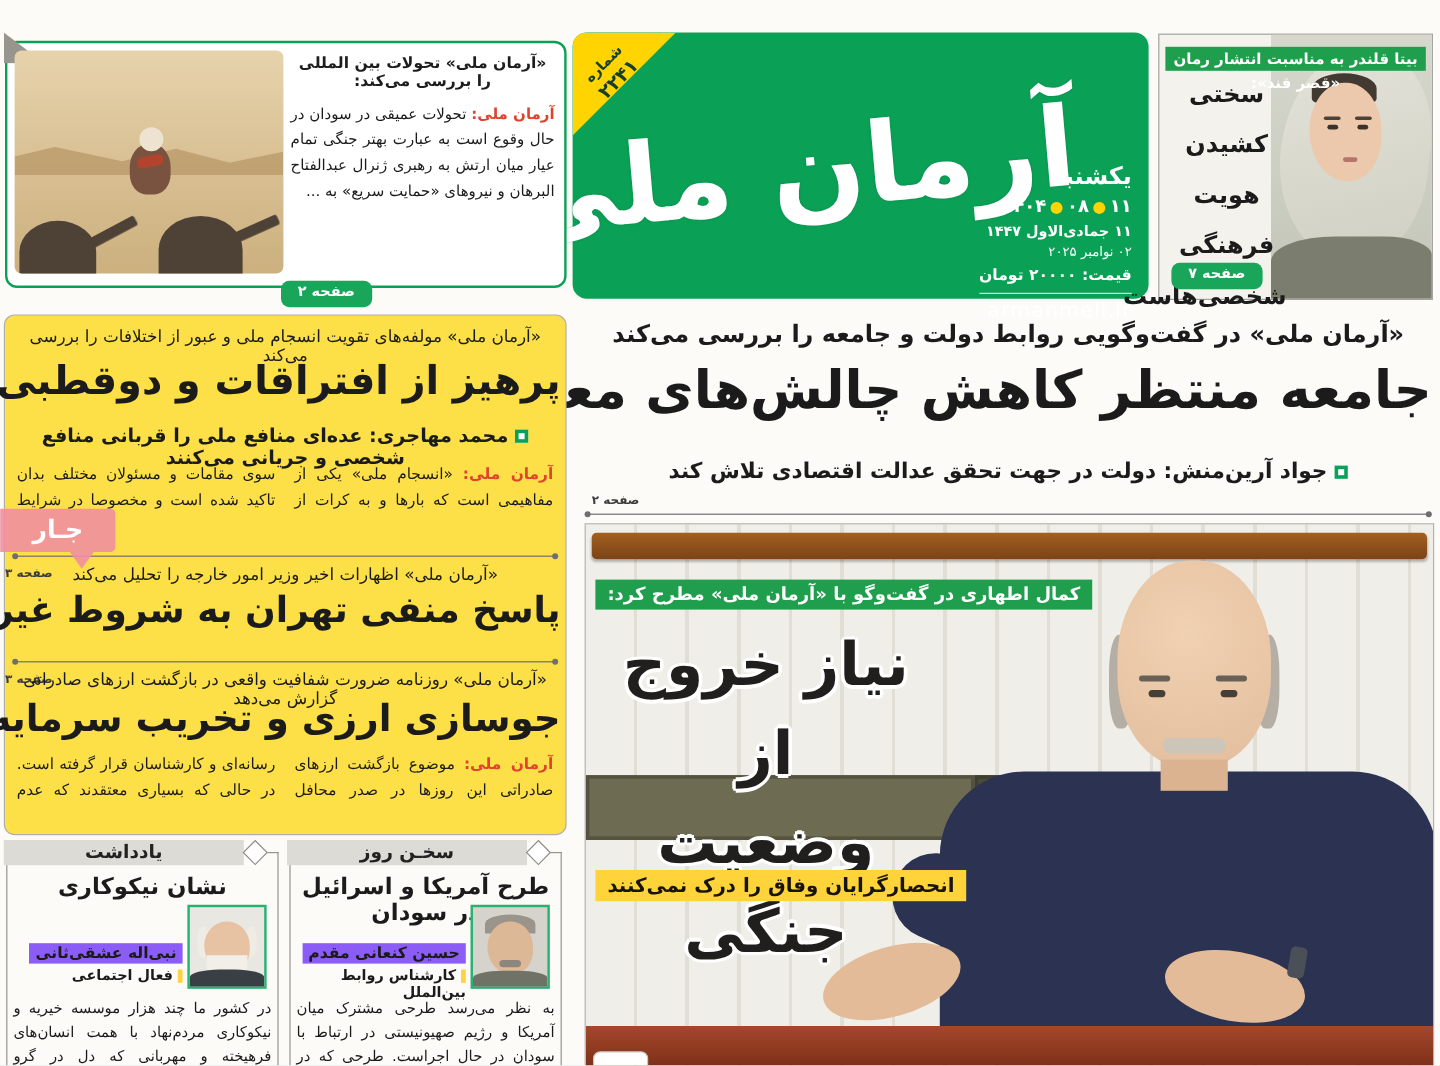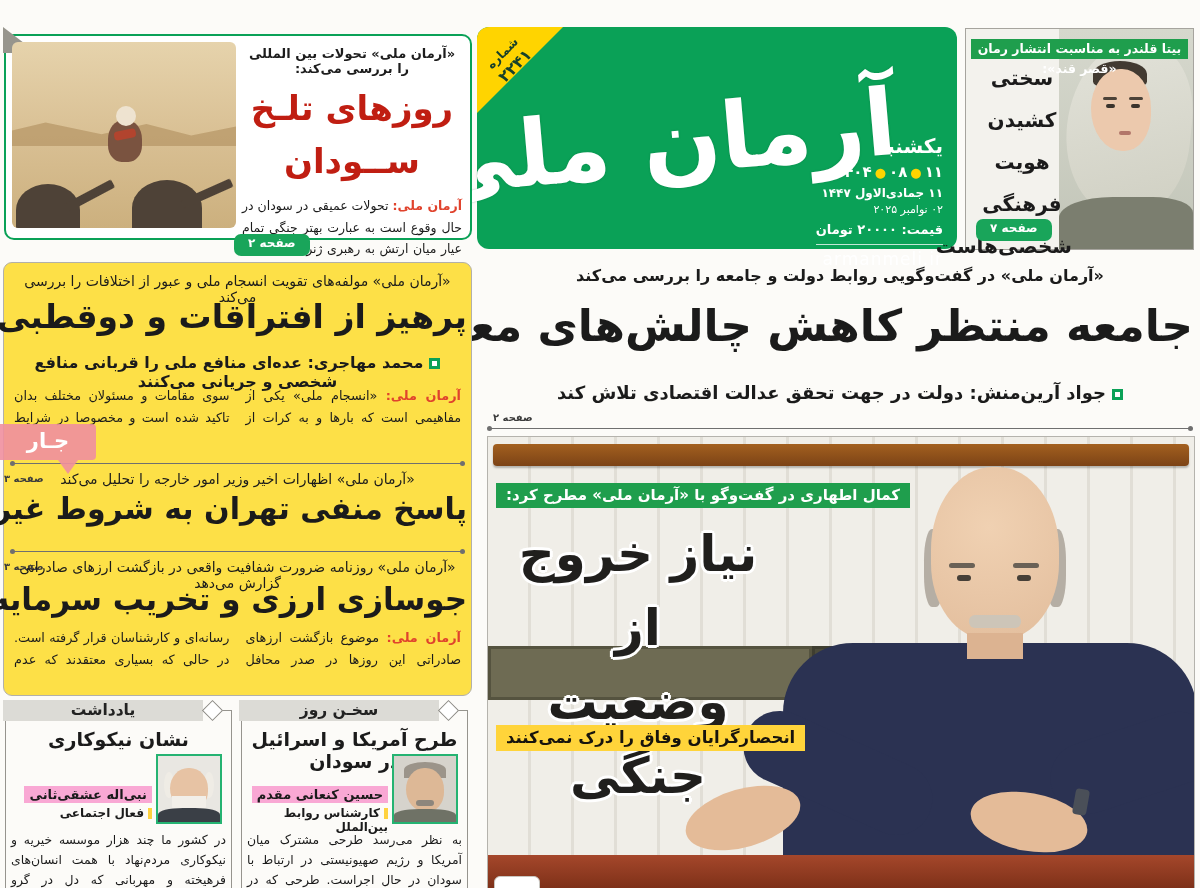--- a/index.html
+++ b/index.html
@@ -76,21 +76,21 @@
   .cult-eye{position:absolute;width:9px;height:4px;background:#3a332c;border-radius:2px;top:35px;}
   .cult-lip{position:absolute;width:12px;height:4px;background:#b2766a;border-radius:2px;top:62px;right:20px;}
   .cult-body{right:0;bottom:0;width:134px;height:52px;background:#7b7e6f;border-radius:40% 30% 0 0;}
   .cult-kicker{left:5px;right:5px;top:10px;height:20px;background:#1f9e4d;color:#fff;
         font-size:12.5px;font-weight:bold;text-align:center;line-height:20px;}
   .cult-title{left:6px;top:28px;width:100px;font-size:20px;font-weight:bold;text-align:center;line-height:2.1;}
   .cult-tab{left:10px;bottom:8px;}
 
   
   .mainstory{left:487px;top:258px;width:706px;height:178px;}
-  .ms-kicker{top:8px;left:0;right:0;font-size:16px;font-weight:bold;text-align:center;}
+  .ms-kicker{top:8px;left:0;right:0;font-size:20px;font-weight:bold;text-align:center;}
   .ms-head{top:42px;left:0;right:0;font-size:44px;font-weight:bold;text-align:center;letter-spacing:-1px;}
   .ms-sub{top:124px;left:0;right:0;font-size:18px;font-weight:bold;text-align:center;}
   .ms-divider{top:170px;left:2px;right:2px;}
   .ms-page{top:154px;right:auto;left:6px;}
 
   
   .leftcol{left:3px;top:262px;width:467px;height:432px;border:1px solid #b2b0aa;border-radius:9px;background:#fde047;}
   .lc-kicker{left:6px;right:6px;text-align:center;font-size:14px;}
   .lc-head{left:4px;right:4px;text-align:center;font-weight:bold;}
   .lc-sub{left:6px;right:6px;text-align:center;font-size:16px;font-weight:bold;}
@@ -106,21 +106,21 @@
 
   
   .bbox{top:700px;width:231px;height:188px;}
   .bbox-frame{position:absolute;left:2px;right:2px;top:10px;bottom:0;border:1px solid #96948e;border-bottom:none;}
   .bbox-bar{position:absolute;top:0;left:0;width:200px;height:21px;background:#dcdbd6;z-index:2;
        font-size:15.5px;font-weight:bold;text-align:center;line-height:21px;color:#222;}
   .bbox-diamond{position:absolute;right:14px;top:3px;width:13px;height:13px;background:#fff;
        border:1px solid #8c8a84;transform:rotate(45deg);z-index:3;}
   .bbox-title{position:absolute;top:28px;left:4px;right:4px;text-align:center;font-size:19px;font-weight:bold;}
   .bbox-photo{position:absolute;top:54px;right:12px;width:62px;height:66px;border:2px solid #25b372;overflow:hidden;background:#e9e7e2;}
-  .bbox-name{position:absolute;top:86px;right:82px;background:#f9a8d4;font-size:13px;font-weight:bold;padding:1px 5px;}
+  .bbox-name{position:absolute;top:86px;right:82px;background:#8b5cf6;font-size:13px;font-weight:bold;padding:1px 5px;}
   .bbox-role{position:absolute;top:106px;right:82px;font-size:12px;font-weight:bold;}
   .ytick{display:inline-block;width:4px;height:11px;background:#ffd23f;margin-left:4px;vertical-align:middle;}
   .bbox-body{position:absolute;top:130px;left:8px;right:8px;font-size:12.4px;line-height:1.62;text-align:justify;}
   .face{position:absolute;border-radius:50% 50% 46% 54%;}
   
   .a1-face{right:12px;top:12px;width:38px;height:42px;background:#e7c3a4;}
   .a1-hairL{position:absolute;right:6px;top:16px;width:10px;height:26px;background:#efece5;border-radius:50%;}
   .a1-hairR{position:absolute;right:46px;top:16px;width:10px;height:26px;background:#efece5;border-radius:50%;}
   .a1-beard{position:absolute;right:14px;top:40px;width:34px;height:20px;background:#f2efe9;border-radius:0 0 50% 50%;}
   .a1-suit{position:absolute;right:0;bottom:-2px;width:62px;height:16px;background:#3a3f46;border-radius:40% 40% 0 0;}
@@ -193,24 +193,20 @@
       <div class="abs sit-body"></div>
       <div class="abs sit-head"></div>
       <div class="abs sit-sling"></div>
       <div class="abs shadow-blob sh1"></div>
       <div class="abs shadow-blob sh2"></div>
       <div class="abs shadow-blob gun1"></div>
       <div class="abs shadow-blob gun2"></div>
     </div>
     <div class="abs sudan-text">
       <div class="kicker sudan-kicker">«آرمان ملی» تحولات بین المللی را بررسی می‌کند:</div>
-      <div class="sudan-title">
-        <div>روزهای تلـخ</div>
-        <div>ســودان</div>
-      </div>
       <div class="sudan-body">
         <span class="lead-red">آرمان ملی:</span>
         <span>تحولات عمیقی در سودان در حال وقوع است به عبارت بهتر جنگی تمام عیار میان ارتش به رهبری ژنرال عبدالفتاح البرهان و نیروهای «حمایت سریع» به ...</span>
       </div>
     </div>
     <div class="abs sudan-tab">
       <span class="pill">صفحه ۲</span>
     </div>
   </div>
 

